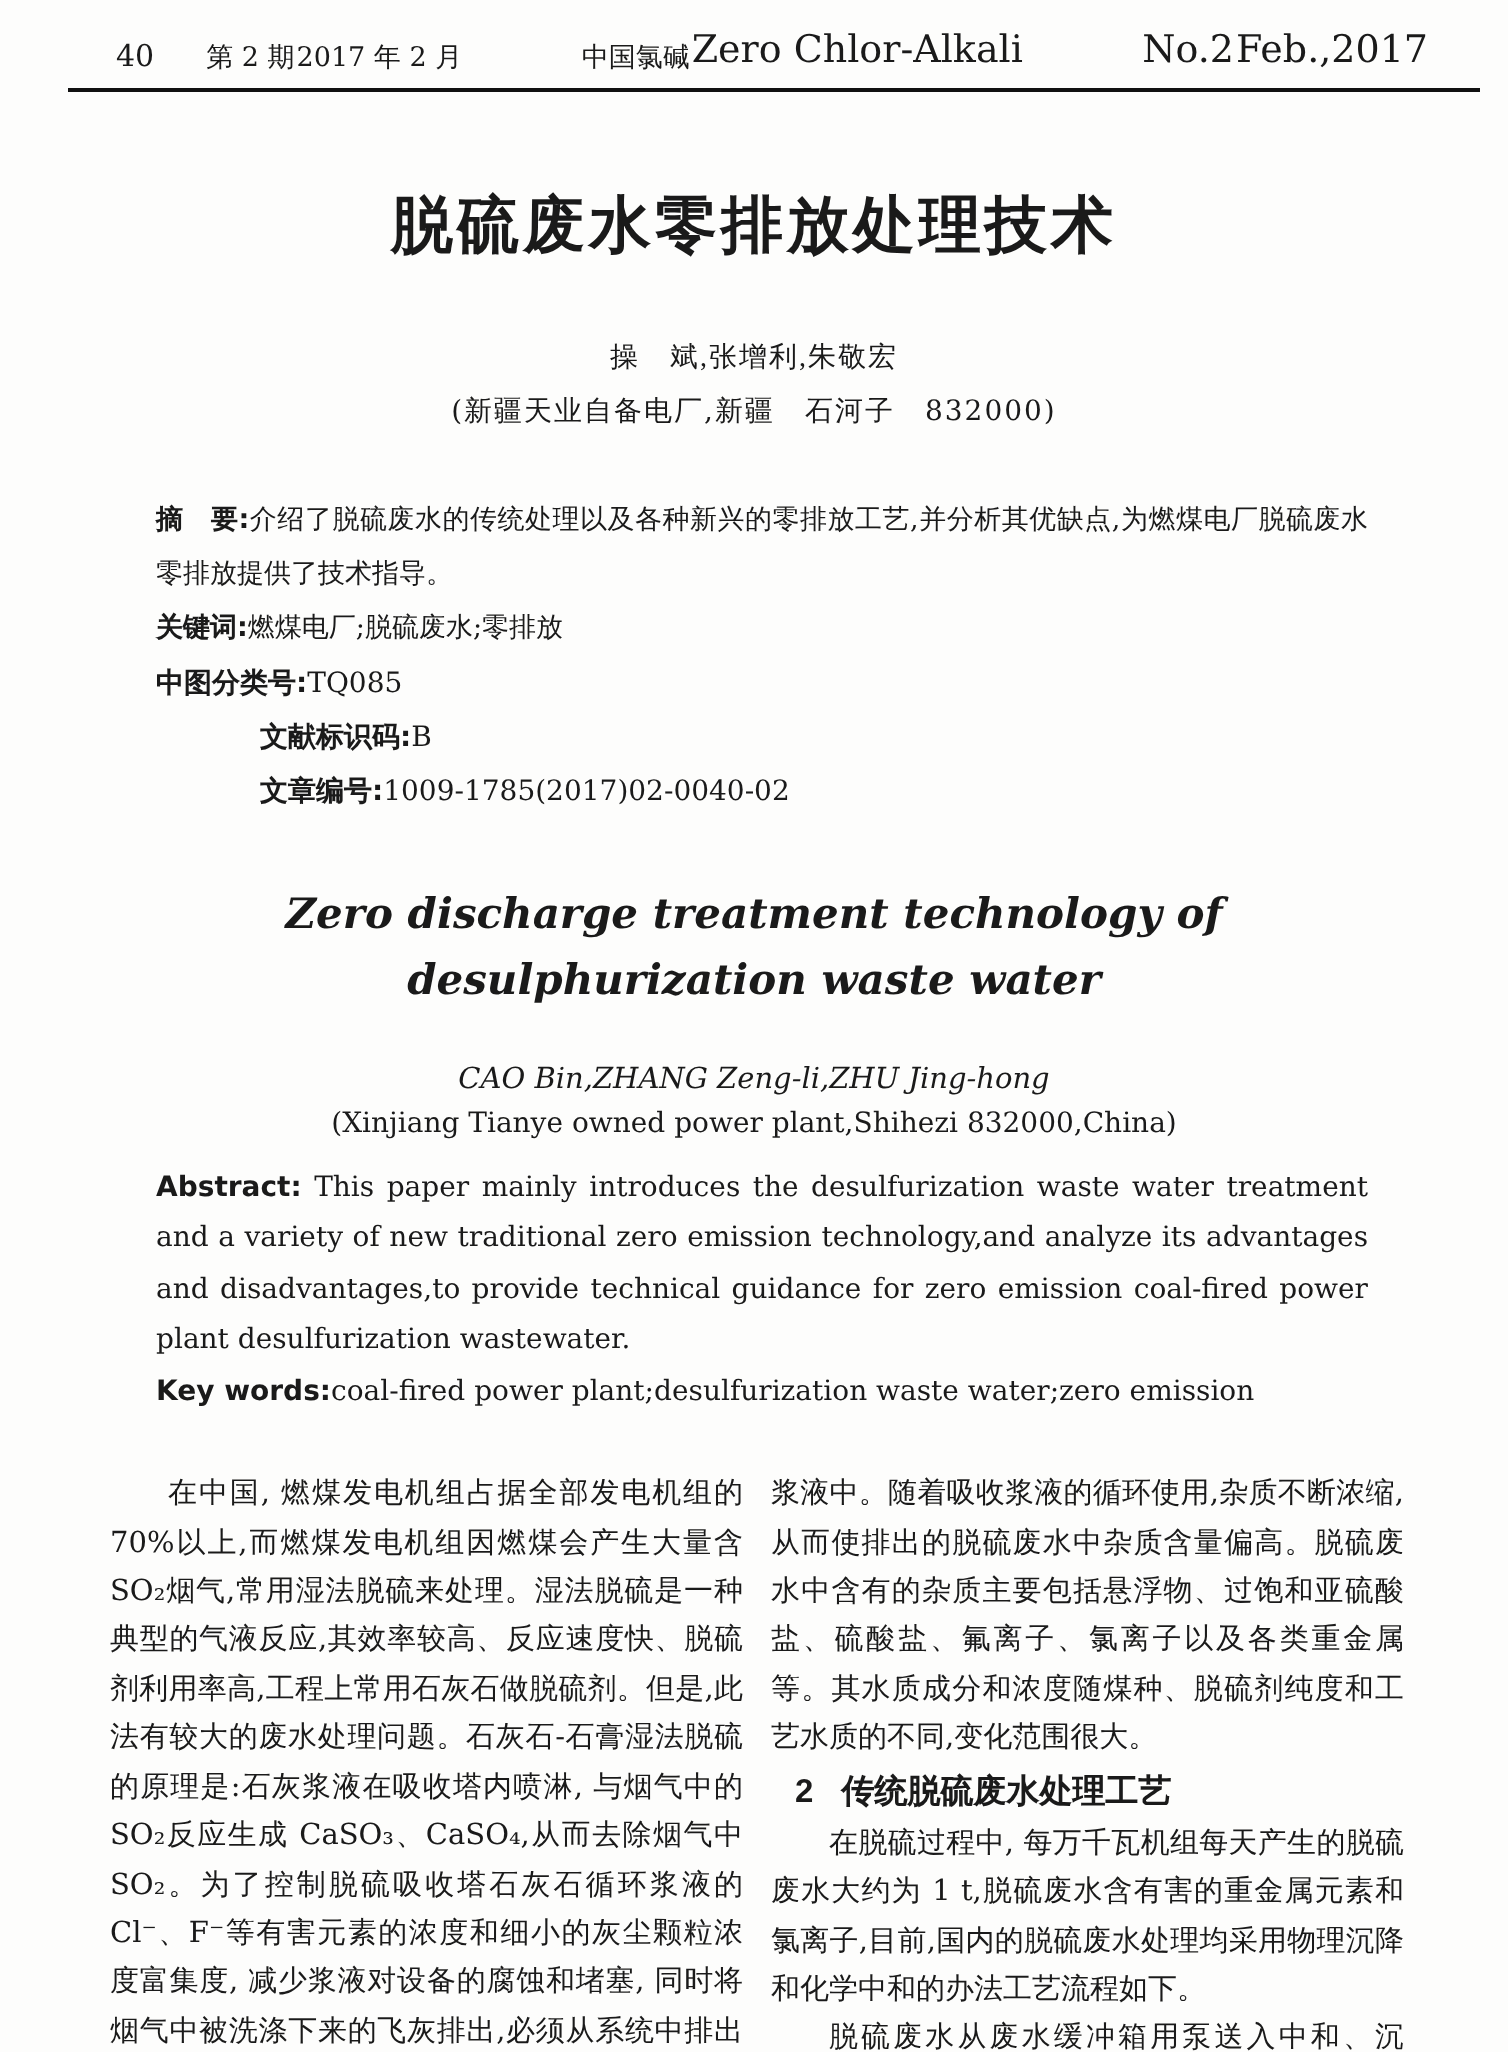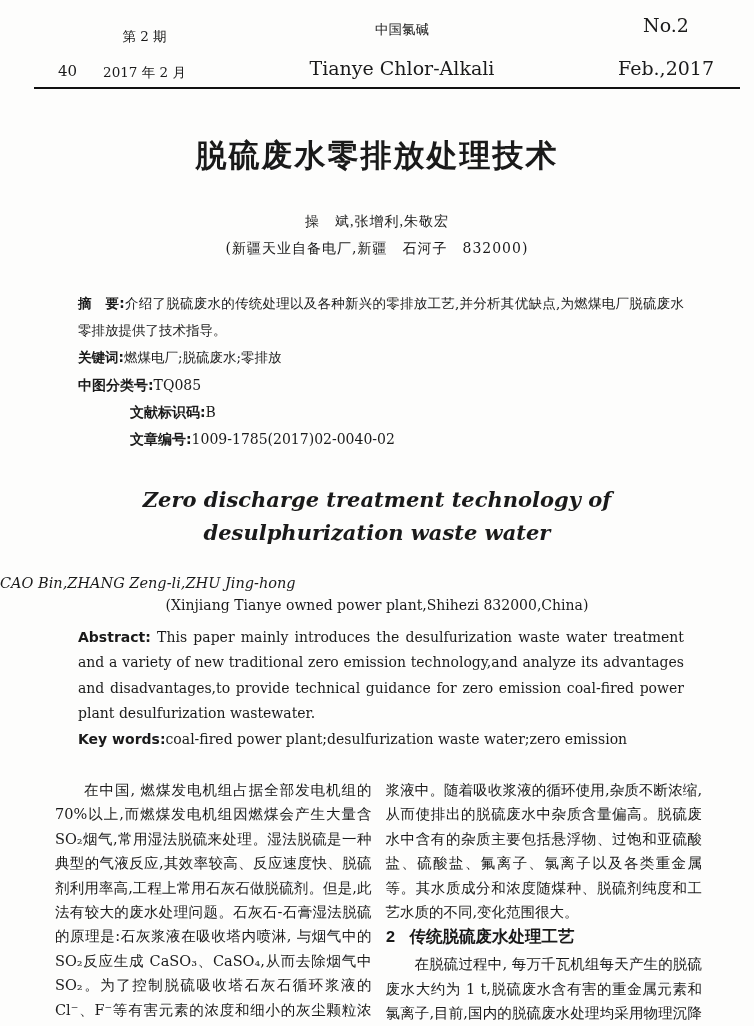--- a/index.html
+++ b/index.html
@@ -28,23 +28,23 @@
     display: flex;
     align-items: flex-end;
     gap: 26px;
   }
   .rh-pagenum {
     font-size: 15px;
     padding-bottom: 1px;
   }
   .rh-stack {
     display: flex;
-    flex-direction: column;
-    align-items: center;
-    gap: 19px;
+    flex-direction: row;
+    align-items: flex-end;
+    gap: 1px;
     font-size: 13.5px;
     line-height: 1.25;
   }
   .rh-stack .cn { font-size: 13.5px; }
   .rh-stack .en { font-size: 19px; }
   .head-rule {
     height: 0;
     border-top: 2.5px solid #111;
     margin: 2px 14px 0 34px;
   }
@@ -95,21 +95,21 @@
   .title-en {
     margin: 30px 70px 0 70px;
     text-align: center;
     font-weight: bold;
     font-size: 21px;
     line-height: 33px;
     font-style: italic;
   }
   .authors-en {
     margin-top: 26px;
-    text-align: left;
+    text-align: center;
     font-style: italic;
     font-size: 14.5px;
   }
   .affil-en {
     margin-top: 6px;
     text-align: center;
     font-size: 14px;
   }
   .abs-en {
     margin: 12px 70px 0 78px;
@@ -133,22 +133,22 @@
     font-size: 14.5px;
     line-height: 24.4px;
     text-align: justify;
   }
   .col p {
     margin: 0;
     text-indent: 2em;
   }
   .col p.noindent { text-indent: 0; }
   .col h3 {
-    margin: 1px 0 1px 0;
-    font-family: Liberation Mono, monospace;
+    margin: 1px 0 1px 12px;
+    font-family: Liberation Sans, sans-serif;
     font-weight: bold;
     font-size: 16.5px;
     line-height: 26px;
     text-indent: 0;
   }
   .col h3 .hnum { margin-right: 14px; }
 </style>
 </head>
 <body>
 
@@ -157,21 +157,21 @@
   <div class="running-head">
     <div class="rh-left">
       <span class="rh-pagenum">40</span>
       <span class="rh-stack">
         <span class="cn">第 2 期</span>
         <span class="cn">2017 年 2 月</span>
       </span>
     </div>
     <div class="rh-stack">
       <span class="cn">中国氯碱</span>
-      <span class="en">Tianye Chlor-Alkali</span>
+      <span class="en">Zero Chlor-Alkali</span>
     </div>
     <div class="rh-stack">
       <span class="en">No.2</span>
       <span class="en">Feb.,2017</span>
     </div>
   </div>
   <div class="head-rule"></div>
 
   <div class="title-cn">脱硫废水零排放处理技术</div>
   <div class="authors-cn">操　斌,张增利,朱敬宏</div>

